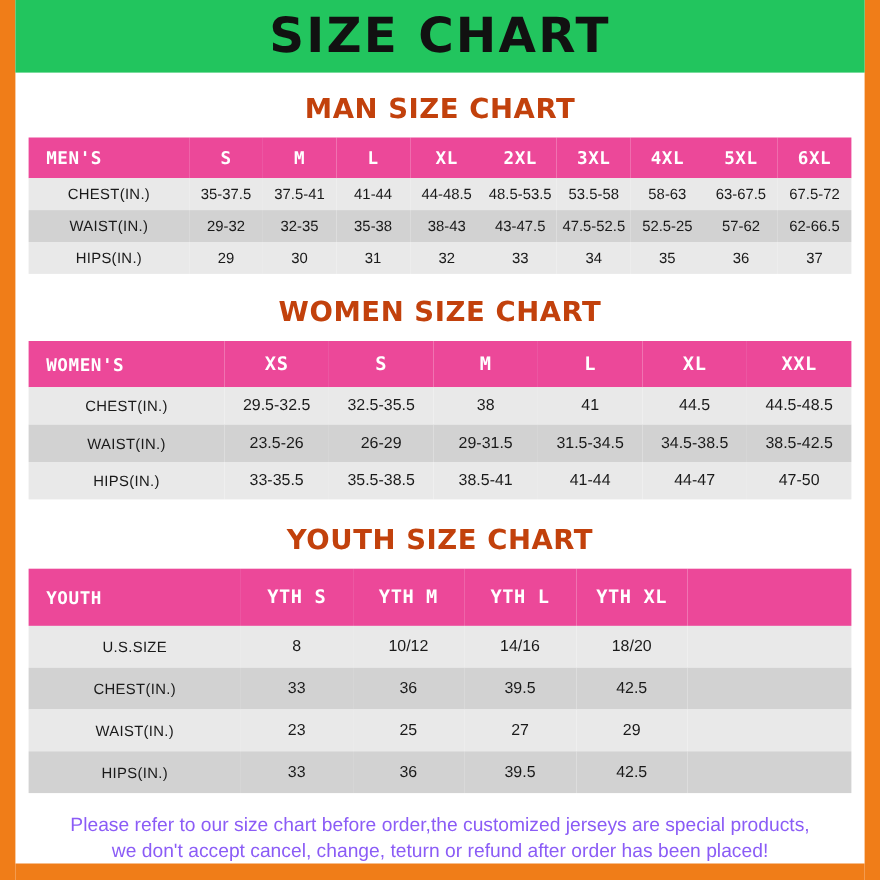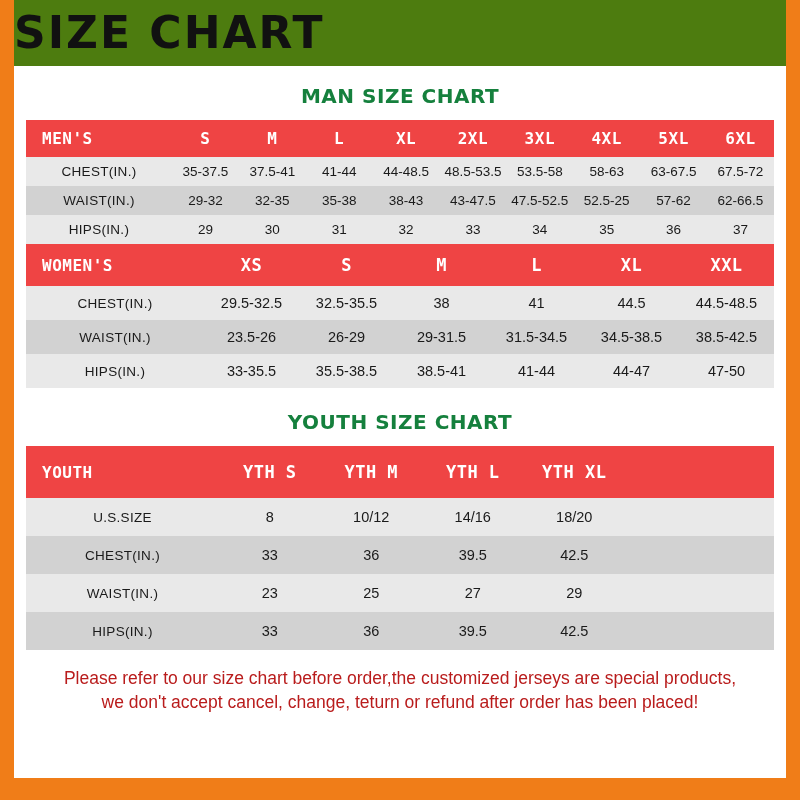--- a/index.html
+++ b/index.html
@@ -18,25 +18,25 @@
     width: 800px;
     height: 800px;
     box-sizing: border-box;
     background: #ffffff;
     border-left: 14px solid #f07d18;
     border-right: 14px solid #f07d18;
     display: flex;
     flex-direction: column;
   }
   .banner {
-    background: #4d7c0f;
+    background: #22c55e;
     height: 66px;
     display: flex;
     align-items: center;
-    justify-content: flex-start;
+    justify-content: center;
     flex: none;
   }
   .banner-title {
     font-family: "DejaVu Sans", sans-serif;
     font-weight: bold;
     font-size: 44px;
     letter-spacing: 2px;
     color: #111111;
     line-height: 1;
   }
@@ -44,36 +44,36 @@
     flex: 1;
     padding: 0 12px;
     box-sizing: border-box;
     display: flex;
     flex-direction: column;
   }
   .section-title {
     text-align: center;
     font-family: "DejaVu Sans", sans-serif;
     font-weight: bold;
-    font-size: 20px;
-    color: #15803d;
+    font-size: 25px;
+    color: #c2410c;
     letter-spacing: 0.5px;
   }
   .t1 { margin-top: 18px; margin-bottom: 12px; }
   .t2 { margin-top: 20px; margin-bottom: 12px; }
   .t3 { margin-top: 22px; margin-bottom: 12px; }
 
   table.size-table {
     width: 748px;
     margin: 0 auto;
     border-collapse: collapse;
     table-layout: fixed;
   }
   table.size-table tr.head-row {
-    background: #ef4444;
+    background: #ec4899;
   }
   table.size-table tr.head-row th {
     color: #ffffff;
     font-family: "DejaVu Sans Mono", monospace;
     font-weight: bold;
     font-size: 16px;
     letter-spacing: 0.5px;
     padding: 9px 2px;
     text-align: center;
   }
@@ -100,21 +100,21 @@
   
   table.women-table td { font-size: 14.5px; padding: 9px 1px; }
   table.women-table tr.head-row th { font-size: 17px; padding: 11px 2px; }
 
   table.youth-table td { font-size: 14.5px; padding: 11px 1px; }
   table.youth-table tr.head-row th { font-size: 17px; padding: 16px 2px; }
 
   .notice {
     margin: 16px 10px 0 10px;
     text-align: center;
-    color: #b91c1c;
+    color: #8b5cf6;
     font-family: "Liberation Sans", sans-serif;
     font-size: 17.5px;
     line-height: 1.38;
   }
   .notice div { white-space: nowrap; }
   .footer-bar {
     height: 22px;
     background: #f07d18;
     flex: none;
     margin-top: auto;
@@ -178,20 +178,21 @@
         <td>32</td>
         <td>33</td>
         <td>34</td>
         <td>35</td>
         <td>36</td>
         <td>37</td>
       </tr>
     </tbody>
       </table>
 
+    <div class="section-title t2">WOMEN SIZE CHART</div>
     <table class="size-table women-table">
       <tbody>
           <tr class="head-row">
         <th class="first-col" style="width:160px">WOMEN'S</th>
         <th>XS</th>
         <th>S</th>
         <th>M</th>
         <th>L</th>
         <th>XL</th>
         <th>XXL</th>

